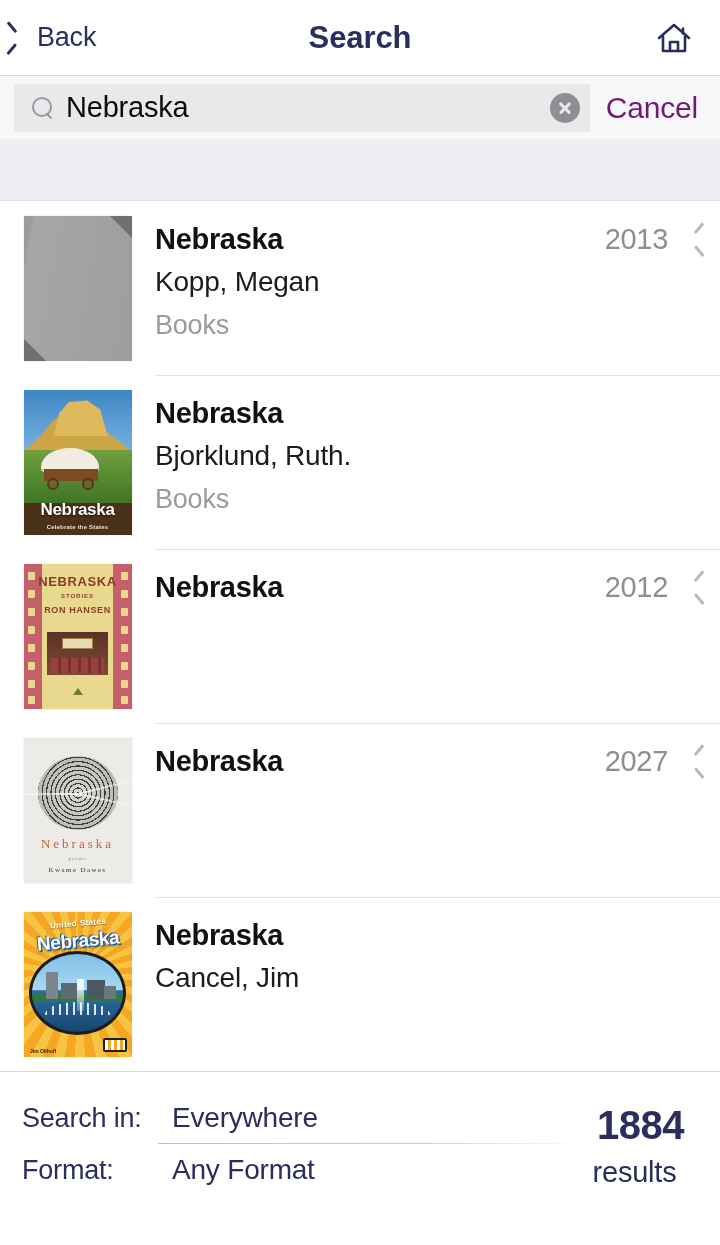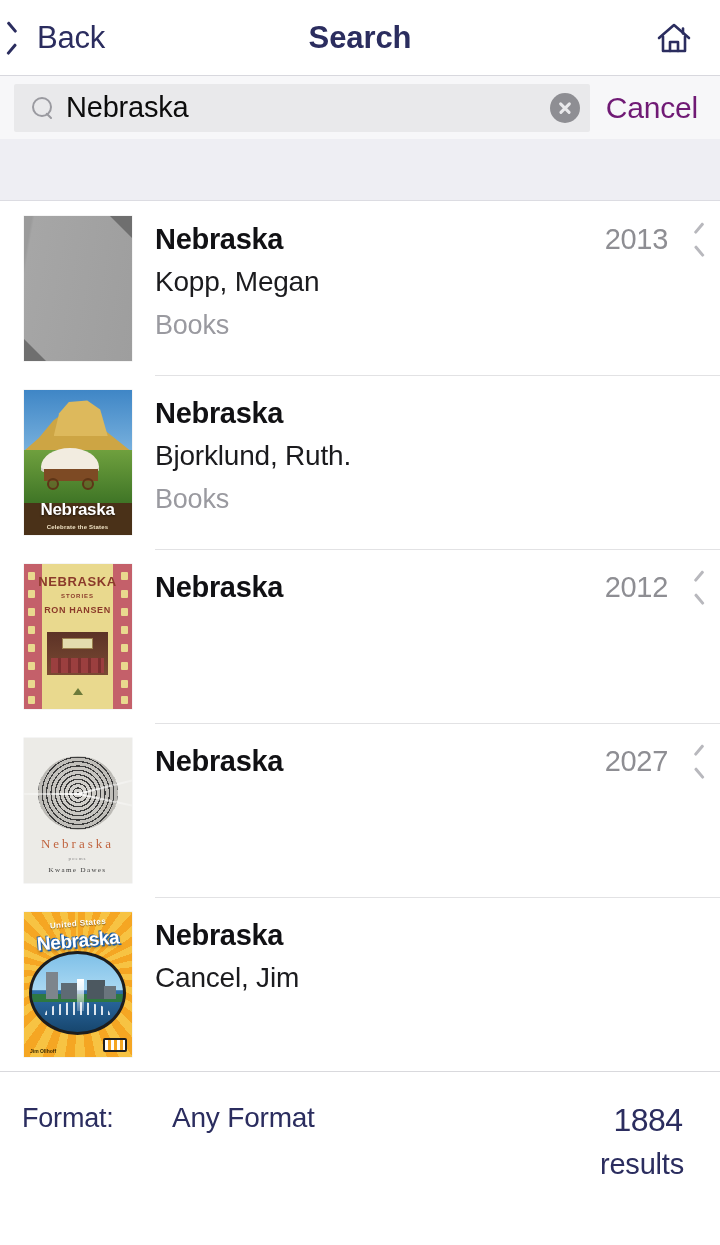--- a/index.html
+++ b/index.html
@@ -25,21 +25,21 @@
   }
   .chev-left {
     width: 16px; height: 26px; position: relative; flex: 0 0 16px;
   }
   .chev-left::before, .chev-left::after {
     content: ""; position: absolute; left: 4px;
     width: 13px; height: 2.6px; background: #2b2d5f; border-radius: 1px;
   }
   .chev-left::before { top: 6px;  transform: rotate(-130deg); transform-origin: left center; }
   .chev-left::after  { top: 18.5px; transform: rotate(130deg);  transform-origin: left center; }
-  .nav-back-label { font-size: 31px; color: #2b2d5f; letter-spacing: -0.2px; }
+  .nav-back-label { font-size: 27px; color: #2b2d5f; letter-spacing: -0.2px; }
   .nav-title {
     position: absolute; left: 0; right: 0; text-align: center;
     font-size: 31px; font-weight: bold; color: #2b2d5f; letter-spacing: -0.1px;
     pointer-events: none;
   }
   .nav-home { margin-left: auto; padding-right: 28px; display: flex; align-items: center; cursor: pointer; }
 
   
   .searchbar-wrap {
     flex: 0 0 63px; height: 63px;
@@ -330,21 +330,21 @@
     font-size: 28px; color: #2b2d5f; letter-spacing: -0.2px; cursor: pointer;
   }
   .f-underline {
     position: absolute; left: -14px; right: 0; bottom: -10px; height: 1px;
     background: linear-gradient(90deg, rgba(140,140,160,.55) 0%, rgba(140,140,160,.45) 62%, rgba(140,140,160,0) 100%);
   }
   .footer-right {
     flex: 0 0 auto; text-align: center; padding-right: 12px; padding-top: 2px;
   }
   .f-count {
-    font-size: 32px; font-weight: normal; color: #2b2d5f; letter-spacing: -0.5px; line-height: 1.05; margin-left: 12px;
+    font-size: 40px; font-weight: bold; color: #2b2d5f; letter-spacing: -0.5px; line-height: 1.05; margin-left: 12px;
   }
   .f-count-label {
     font-size: 29px; color: #2b2d5f; letter-spacing: -0.2px; margin-top: 10px;
   }
 </style>
 </head>
 <body>
 
 <div class="screen">
 
@@ -500,20 +500,27 @@
         <div class="row-author">Cancel, Jim</div>
         <div class="row-format"></div>
       </div>
     </div>
 
   </div>
 
   <div class="footer">
     <div class="footer-left">
       <div class="f-row">
+        <span class="f-label">Search in:</span>
+        <span class="f-value-wrap">
+          <span class="f-value">Everywhere</span>
+          <span class="f-underline"></span>
+        </span>
+      </div>
+      <div class="f-row">
         <span class="f-label">Format:</span>
         <span class="f-value-wrap">
           <span class="f-value">Any Format</span>
         </span>
       </div>
     </div>
     <div class="footer-right">
       <div class="f-count">1884</div>
       <div class="f-count-label">results</div>
     </div>

